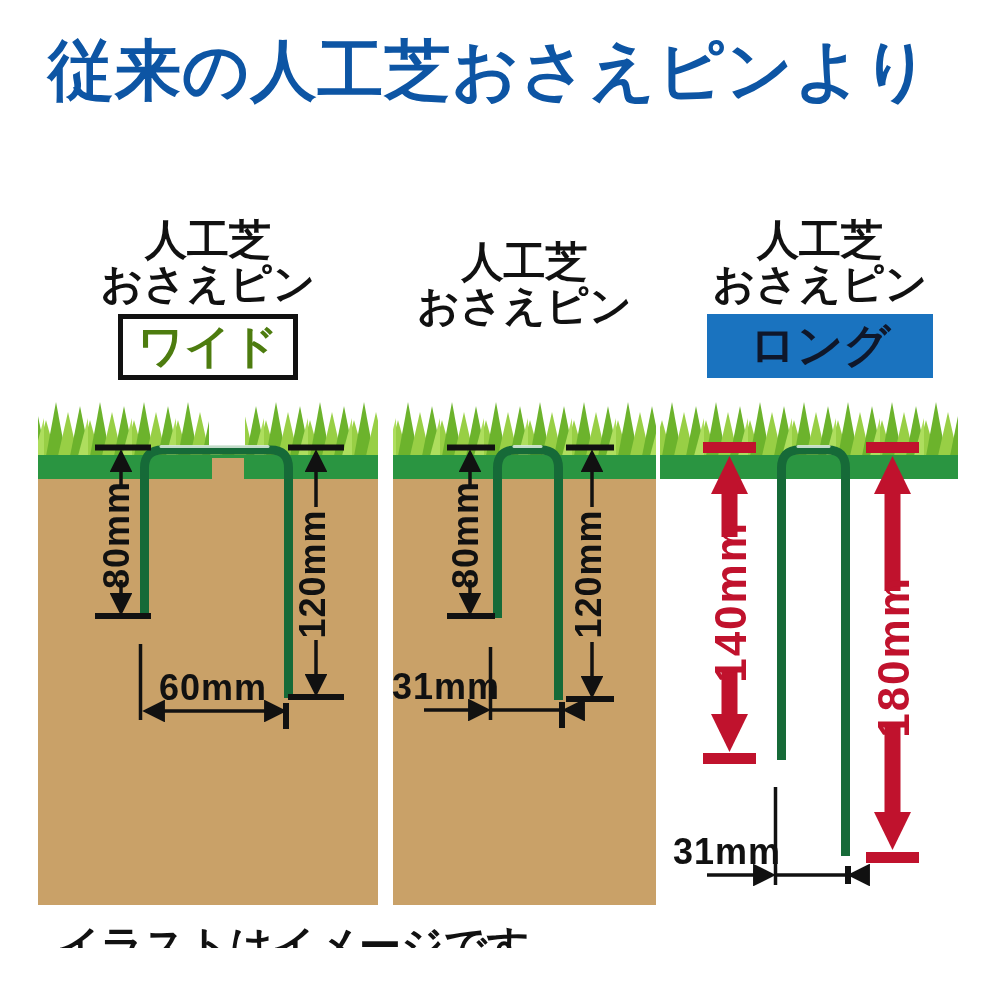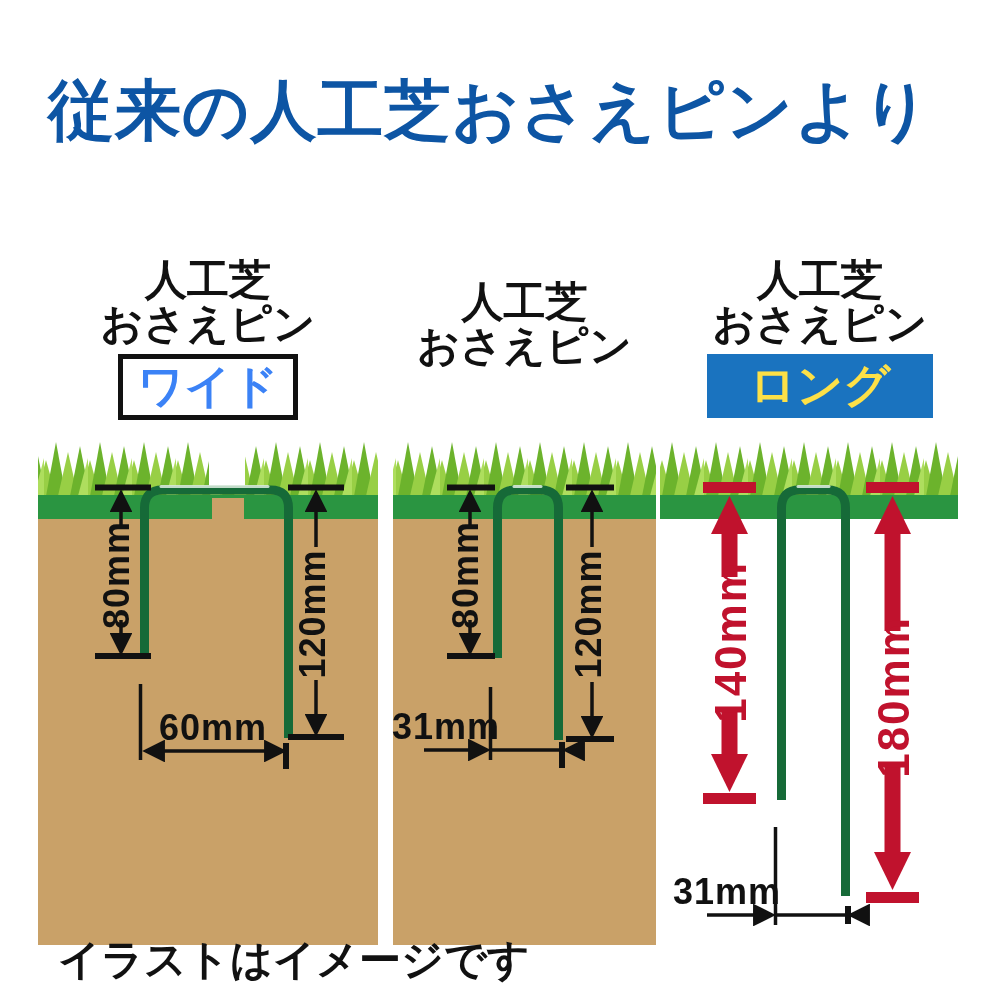--- a/index.html
+++ b/index.html
@@ -1,25 +1,25 @@
 <!DOCTYPE html>
 <html><head>
 <meta charset="utf-8">
 <style>
   html,body{margin:0;padding:0;background:#ffffff;}
   body{font-family:"Liberation Sans","DejaVu Sans",sans-serif;}
-  .stage{position:relative;width:1000px;height:948px;background:#fff;overflow:hidden;margin-top:40px;}
+  .stage{position:relative;width:1000px;height:948px;background:#fff;overflow:hidden;}
   .headline1{position:absolute;left:48px;top:26px;font-size:66px;font-weight:900;color:#0d55a4;letter-spacing:1px;white-space:nowrap;}
   .headline2{position:absolute;left:48px;top:110px;font-size:62px;font-weight:900;color:#c0122d;letter-spacing:1px;white-space:nowrap;}
   .colhead{position:absolute;text-align:center;color:#111;}
   .colhead .hline{font-size:42px;font-weight:900;line-height:1.05;white-space:nowrap;}
   .badge{display:inline-block;margin-top:8px;font-size:46px;font-weight:900;line-height:1;white-space:nowrap;}
-  .badge.outline{border:5px solid #111;color:#3b82f6;background:#fff;padding:4px 14px 6px;}
-  .badge.solid{background:#1a73bf;color:#fde047;padding:8px 42px 10px;}
-  .caption{position:absolute;left:58px;top:892px;font-size:42px;font-weight:700;color:#111;white-space:nowrap;}
+  .badge.outline{border:5px solid #111;color:#4d7c0f;background:#fff;padding:4px 14px 6px;}
+  .badge.solid{background:#1a73bf;color:#0f172a;padding:8px 42px 10px;}
+  .caption{position:absolute;left:58px;top:918px;font-size:42px;font-weight:700;color:#111;white-space:nowrap;}
   svg.diagram{position:absolute;left:0;top:0;width:1000px;height:1000px;}
   svg text{font-family:"Liberation Sans","DejaVu Sans",sans-serif;}
   .dim-label{font-size:36px;font-weight:700;fill:#111;letter-spacing:1px;}
   .dim-label-red{font-size:44px;font-weight:800;fill:#c0122d;letter-spacing:2px;}
   .dim{stroke:#111;stroke-width:3.5;fill:none;}
   .tick{stroke:#111;stroke-width:6;}
   .pin{stroke:#166a38;stroke-width:9;fill:none;}
   .pin-hl{stroke:#eef8ee;stroke-width:3;stroke-linecap:round;opacity:.8;}
 </style>
 </head>

